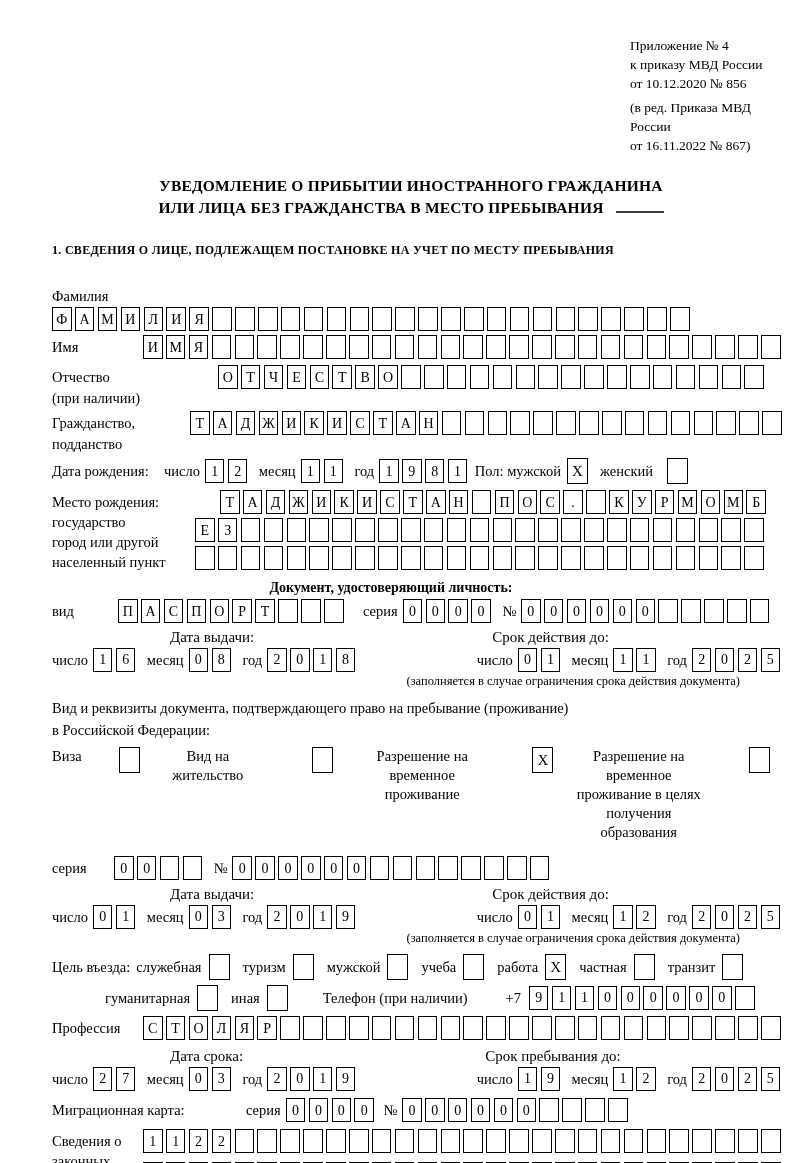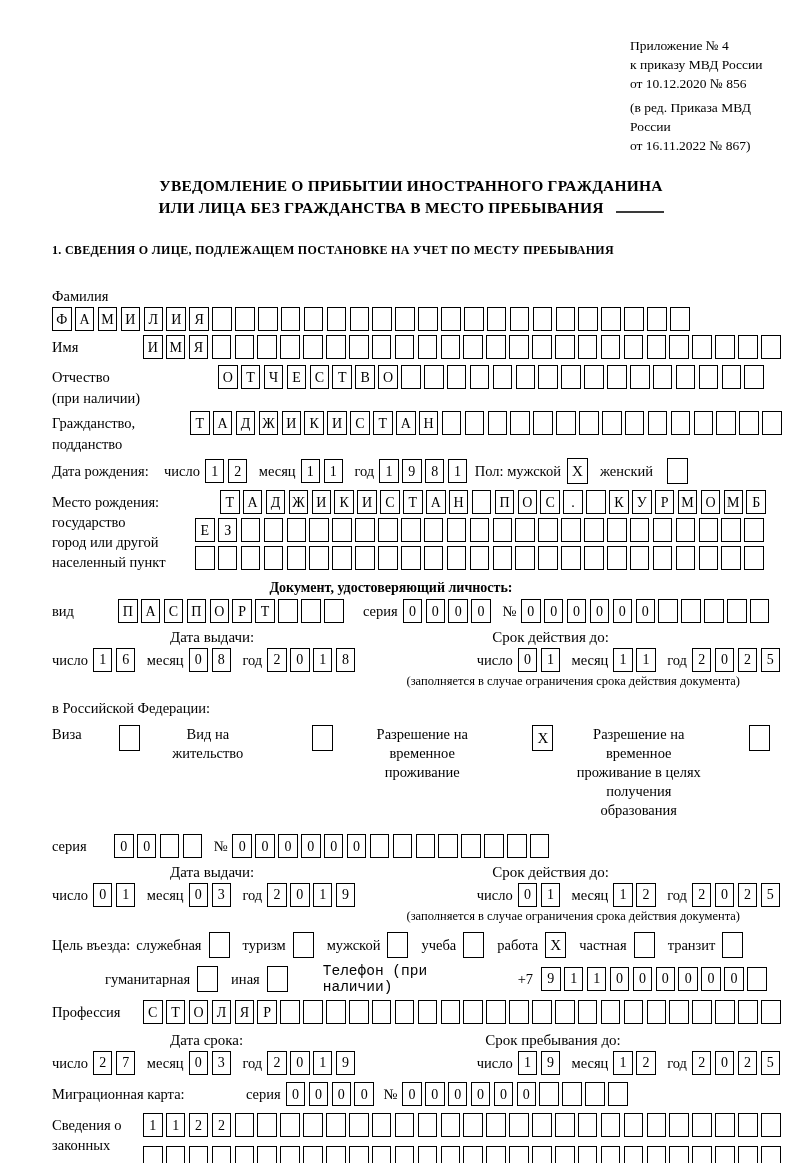--- a/index.html
+++ b/index.html
@@ -408,20 +408,21 @@
     <span class="cells">
         <span class="cell">2</span>
         <span class="cell">0</span>
         <span class="cell">2</span>
         <span class="cell">5</span>
       </span>
   </div>
   <div class="note">(заполняется в случае ограничения срока действия документа)</div>
 
   <div class="intro">
+    <div>Вид и реквизиты документа, подтверждающего право на пребывание (проживание)</div>
     <div>в Российской Федерации:</div>
   </div>
 
   <div class="frow" style="margin-top:6px;">
     <span class="opt">
       <span class="txt">Виза</span>
       <span class="checkbox" style="margin-left:5px;"></span>
     </span>
     <span class="opt" style="margin-left:19px;">
       <span class="txt">Вид на жительство</span>
@@ -529,21 +530,21 @@
     <span class="checkbox"></span>
     <span>транзит</span>
     <span class="checkbox"></span>
   </div>
 
   <div class="purpose-row" style="margin-top:5px;">
     <span style="margin-left:53px;">гуманитарная</span>
     <span class="checkbox"></span>
     <span>иная</span>
     <span class="checkbox"></span>
-    <span style="margin-left:22px;font-family:Liberation Mono, monospace;">Телефон (при наличии)</span>
+    <span style="margin-left:22px;">Телефон (при наличии)</span>
     <span style="margin-left:38px;">+7</span>
     <span class="cells" style="margin-left:8px;">
         <span class="cell">9</span>
         <span class="cell">1</span>
         <span class="cell">1</span>
         <span class="cell">0</span>
         <span class="cell">0</span>
         <span class="cell">0</span>
         <span class="cell">0</span>
         <span class="cell">0</span>

